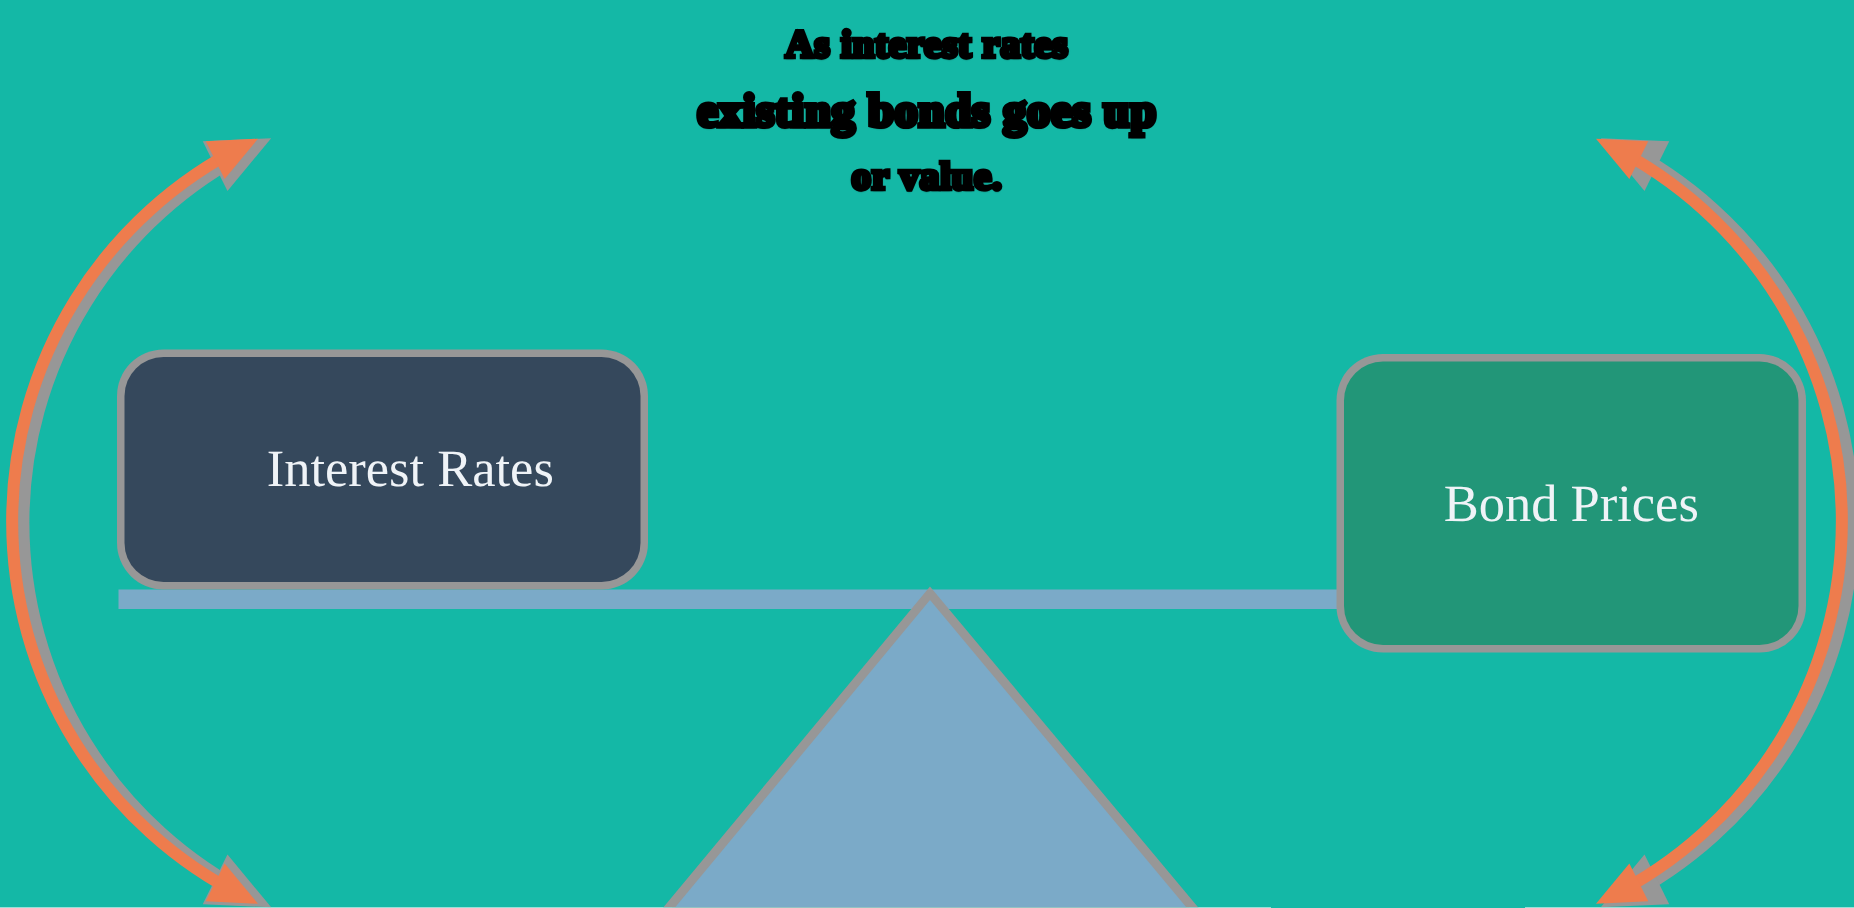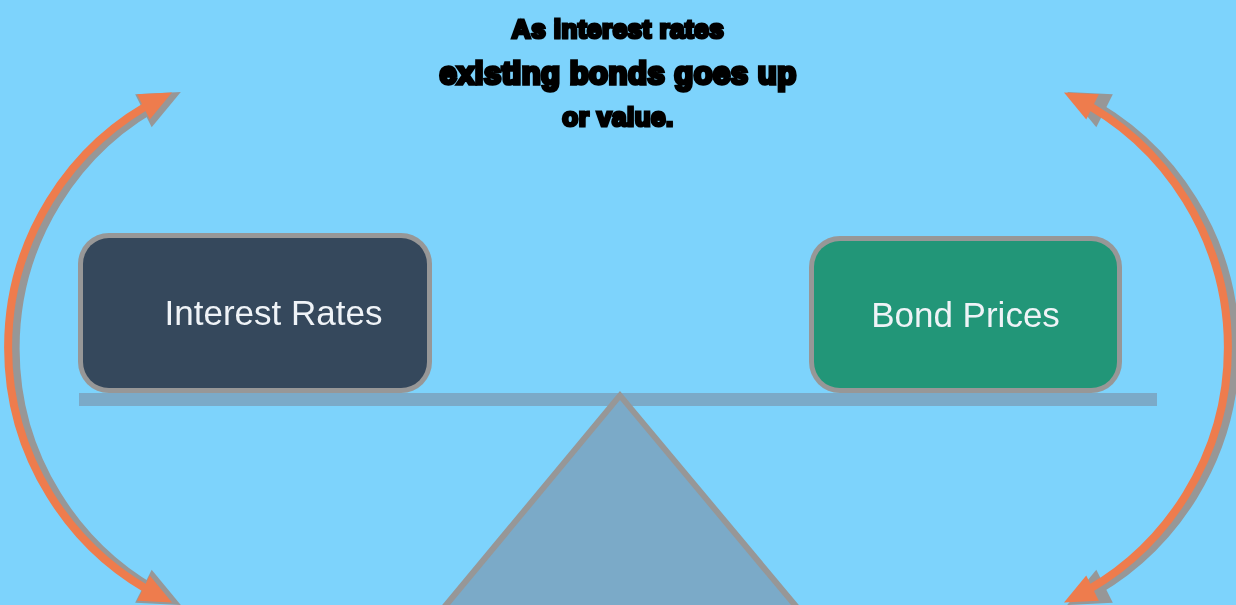--- a/index.html
+++ b/index.html
@@ -1,21 +1,21 @@
 <!DOCTYPE html>
 <html style="--interest-rates-box: #35485C; --bond-prices-box: #229678; --seesaw-blue: #7BAAC8; --arrow-orange: #EE7C4D; --shadow-gray: #979797; --label-text: #EFF3F7; --title-text: #000000;"><head>
 <meta charset="utf-8">
 <style>
   html,body{margin:0;padding:0;background:#fff;}
   .stage{
     position:relative;
     width:1236px;height:605px;
     overflow:hidden;
-    background:#7dd3fc;
-    font-family:Liberation Sans, sans-serif;
+    background:#14b8a6;
+    font-family:Liberation Serif, serif;
   }
   
   .title{
     position:absolute;left:0;right:0;top:8px;
     text-align:center;
     color:var(--title-text,#000);
     z-index:3;
   }
   .tline{
     font-size:26px;line-height:43px;font-weight:bold;
@@ -36,21 +36,21 @@
     color:var(--label-text,#EFF3F7);
     font-size:35px;
     z-index:2;
   }
   .box.left{
     left:83px;top:238px;width:307px;height:150px;
     background:var(--interest-rates-box,#35485C);
     padding-left:37px;
   }
   .box.right{
-    left:814px;top:241px;width:303px;height:147px;
+    left:896px;top:241px;width:303px;height:189px;
     background:var(--bond-prices-box,#229678);
   }
   
   .graphic{
     position:absolute;left:0;top:0;width:1236px;height:605px;
     z-index:1;
   }
 </style>
 </head>
 <body>

